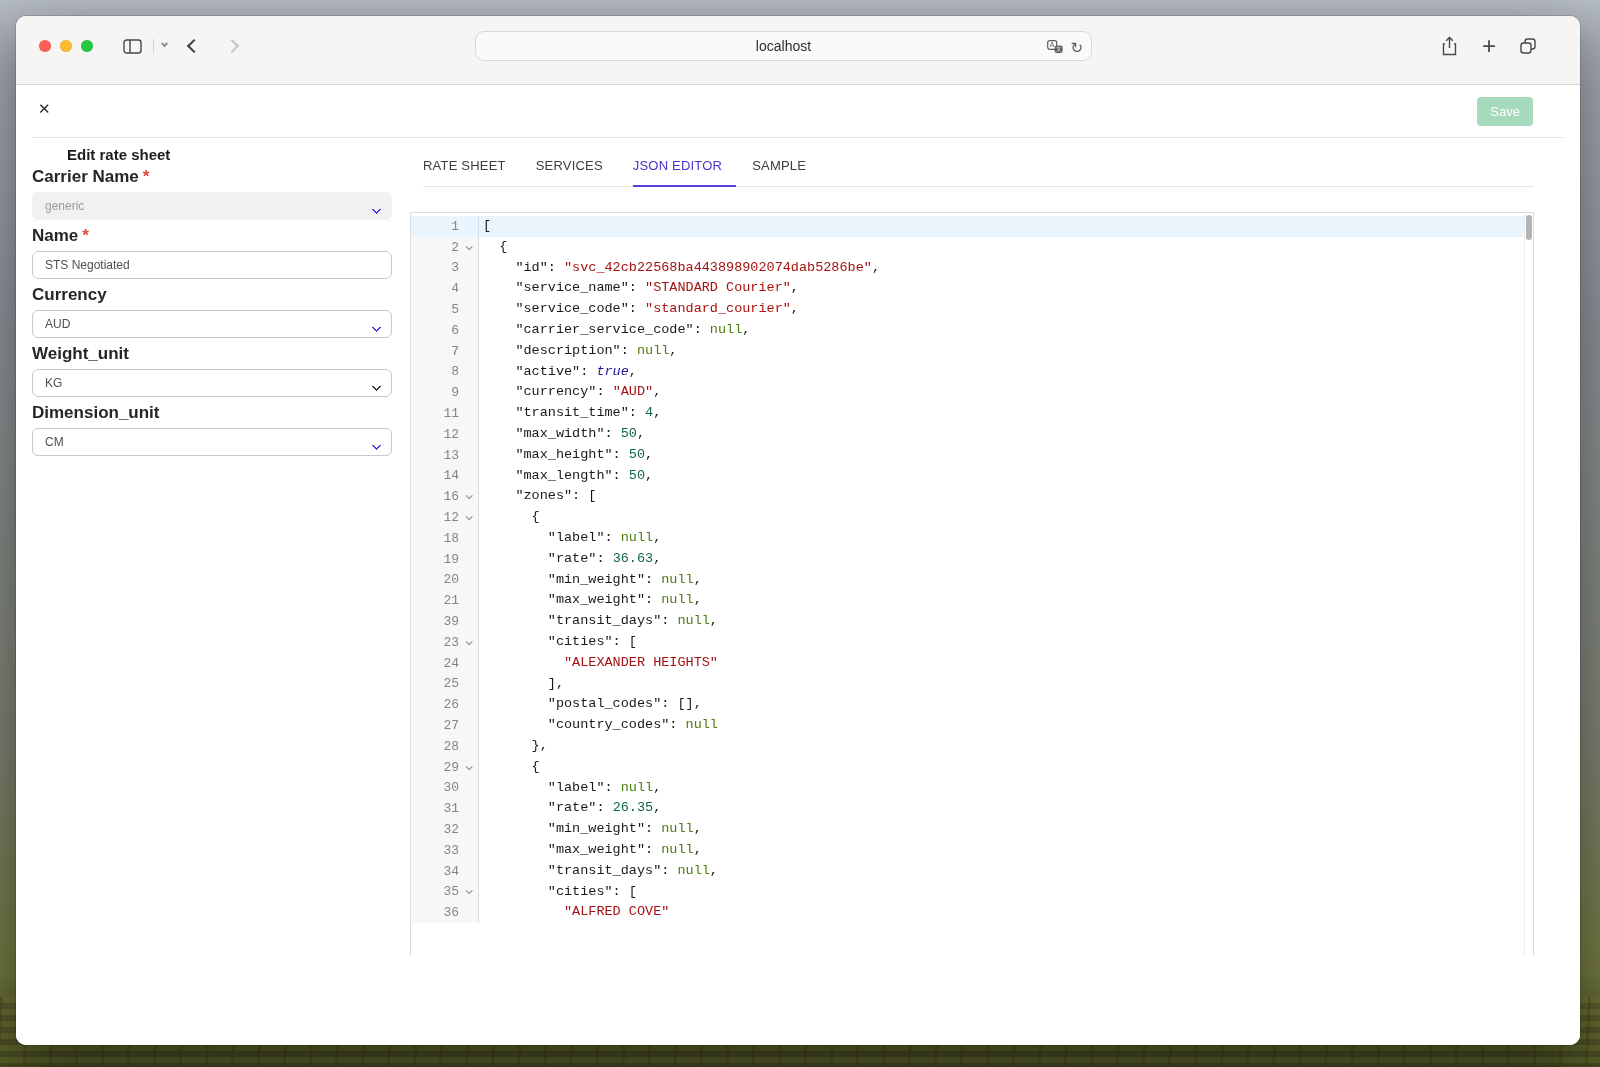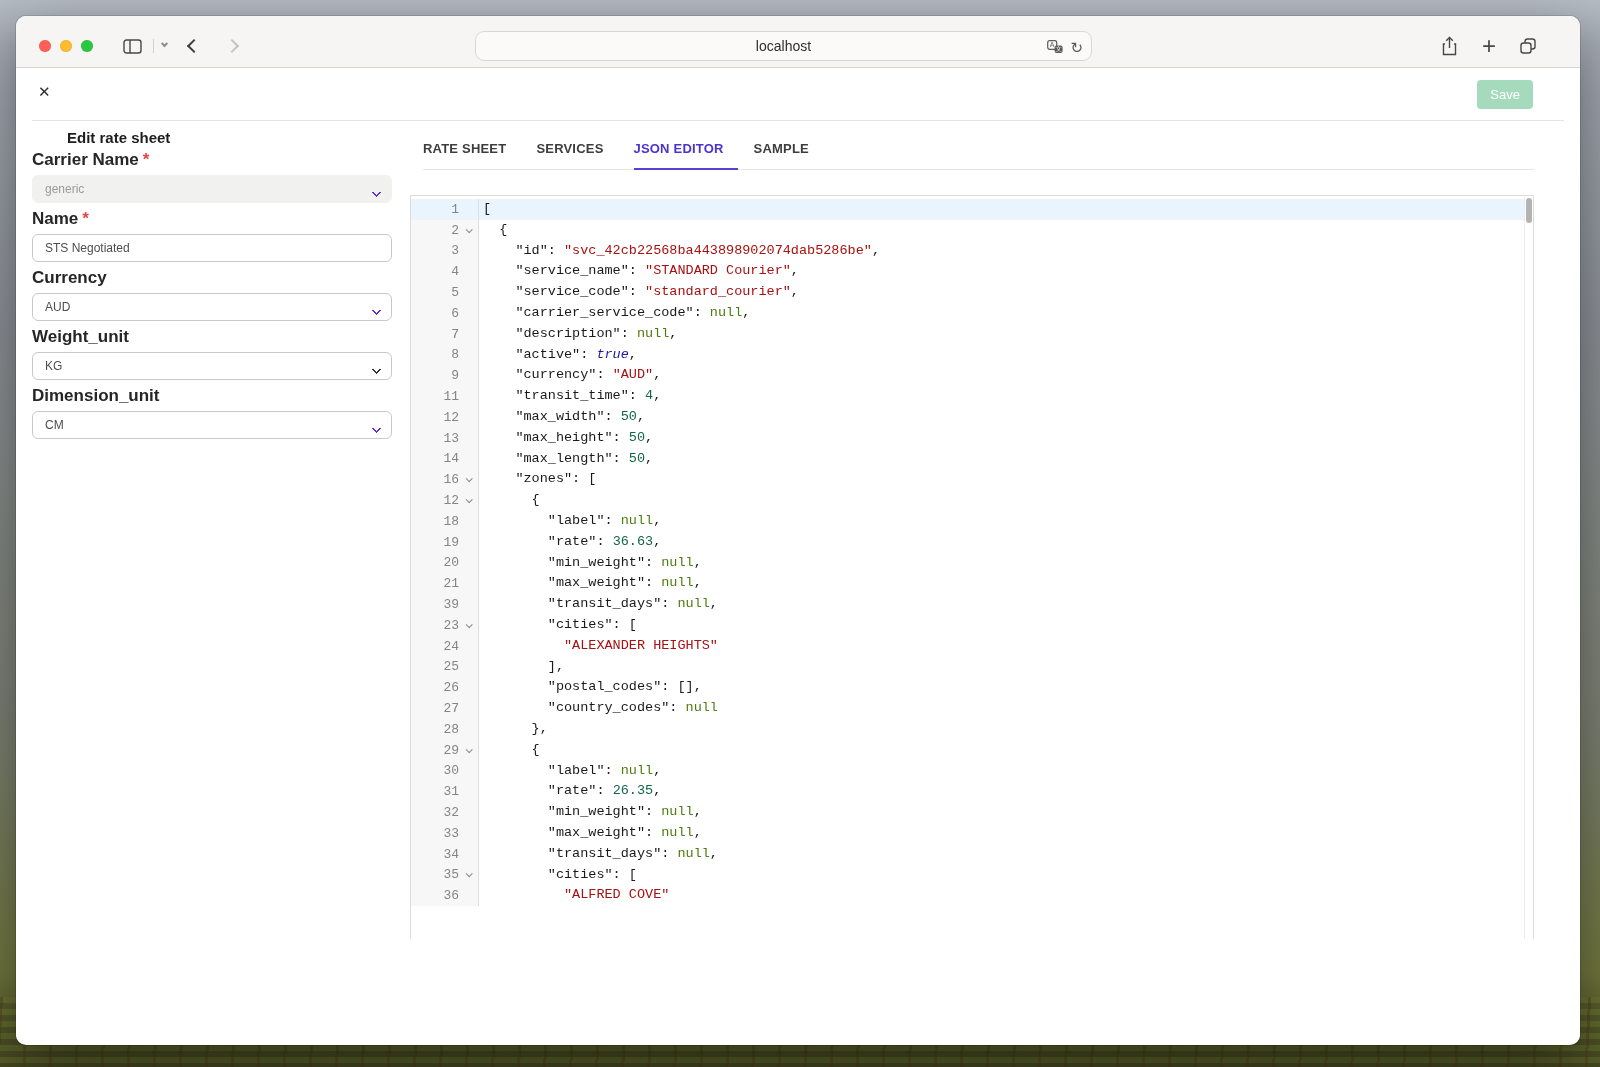--- a/index.html
+++ b/index.html
@@ -18,21 +18,21 @@
       repeating-linear-gradient(180deg, rgba(124,140,48,.25) 0 6px, rgba(58,48,20,.18) 6px 12px);
   }
 
   
   .window{
     position:absolute; left:16px; top:16px; width:1564px; height:1029px;
     background:#fff; border-radius:10px; overflow:hidden;
     box-shadow:0 22px 60px rgba(0,0,0,.45), 0 0 0 1px rgba(0,0,0,.12);
   }
   .toolbar{
-    position:relative; height:52px; background:#f6f5f3;
+    position:relative; height:69px; background:#f6f5f3;
     border-bottom:1px solid #d7d6d3;
   }
   .dot{ position:absolute; top:24px; width:12px; height:12px; border-radius:50%;
         box-shadow:inset 0 0 1px rgba(0,0,0,.25); }
   .dot.red{ left:23px; background:#ff5f57; }
   .dot.yellow{ left:44px; background:#febc2e; }
   .dot.green{ left:65px; background:#28c840; }
 
   .tb-icon{ position:absolute; top:0; height:60px; display:flex; align-items:center; justify-content:center; color:#474747; }
   .sep{ position:absolute; left:137px; top:23px; width:1px; height:14px; background:#d2d1cf; }
@@ -74,21 +74,21 @@
   }
   .ctrl.disabled{ background:#f1f1f0; border-color:#f1f1f0; color:#9b9b9b; }
   .ctrl .chevbox{ position:absolute; right:11px; top:9px; }
   .sel-chev{ display:inline-block; width:7px; height:7px; border-right:2.6px solid #5b2ee0; border-bottom:2.6px solid #5b2ee0; transform:rotate(45deg); border-radius:1px; }
   .sel-chev.dark{ border-color:#2f2f2f; }
 
   
   .tabs{ position:absolute; left:407px; top:67px; width:1111px; height:35px;
          border-bottom:1px solid #e5e5e4; display:flex; }
   .tab{ position:relative; margin-right:16px; padding:6px 14px 0 0;
-        font-size:13px; font-weight:700; letter-spacing:.2px; color:#3d3d3d; cursor:pointer; }
+        font-size:13px; font-weight:400; letter-spacing:.2px; color:#3d3d3d; cursor:pointer; }
   .tab.active{ color:#4b33cb; }
   .tab.active::after{ content:""; position:absolute; left:0; right:0; bottom:-1px; height:2px; background:#5a3fd6; }
 
   
   .editor{
     position:absolute; left:394px; top:127px; width:1124px; height:744px;
     border:1px solid #dcdcdc; border-bottom:none; overflow:hidden;
     background:#fff; padding-top:3px;
     font-family:"Liberation Mono","DejaVu Sans Mono",monospace;
   }

